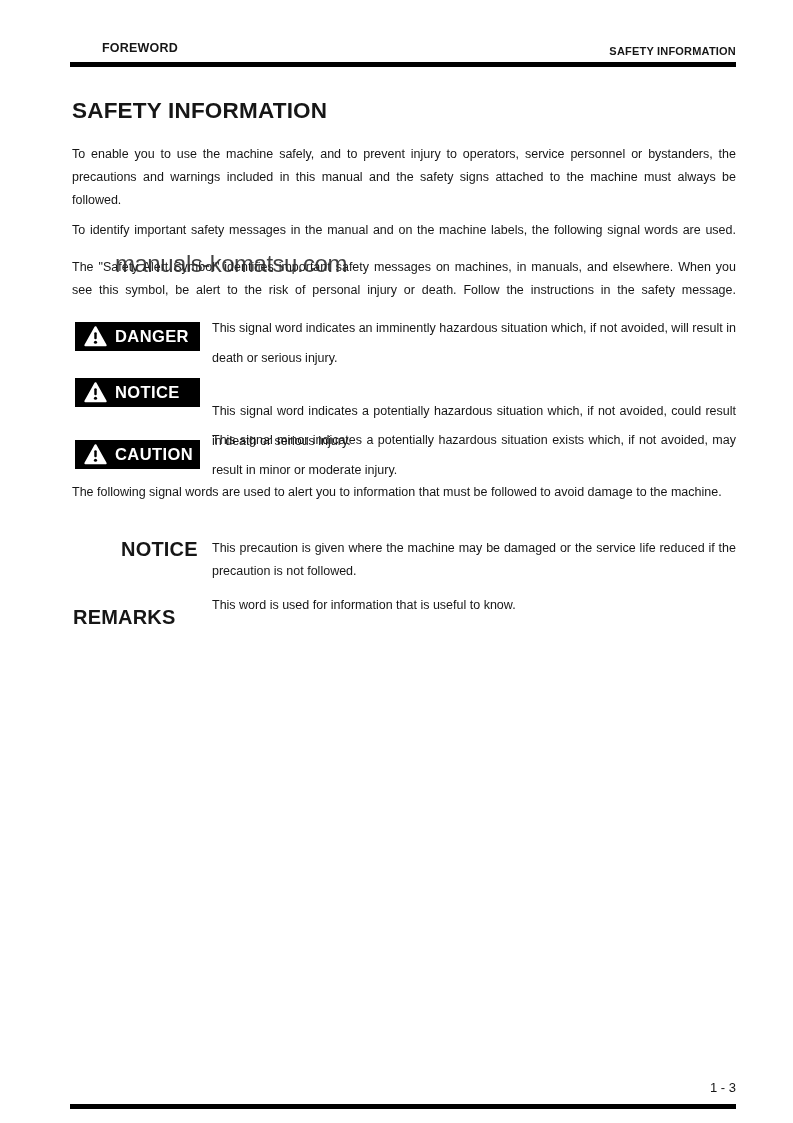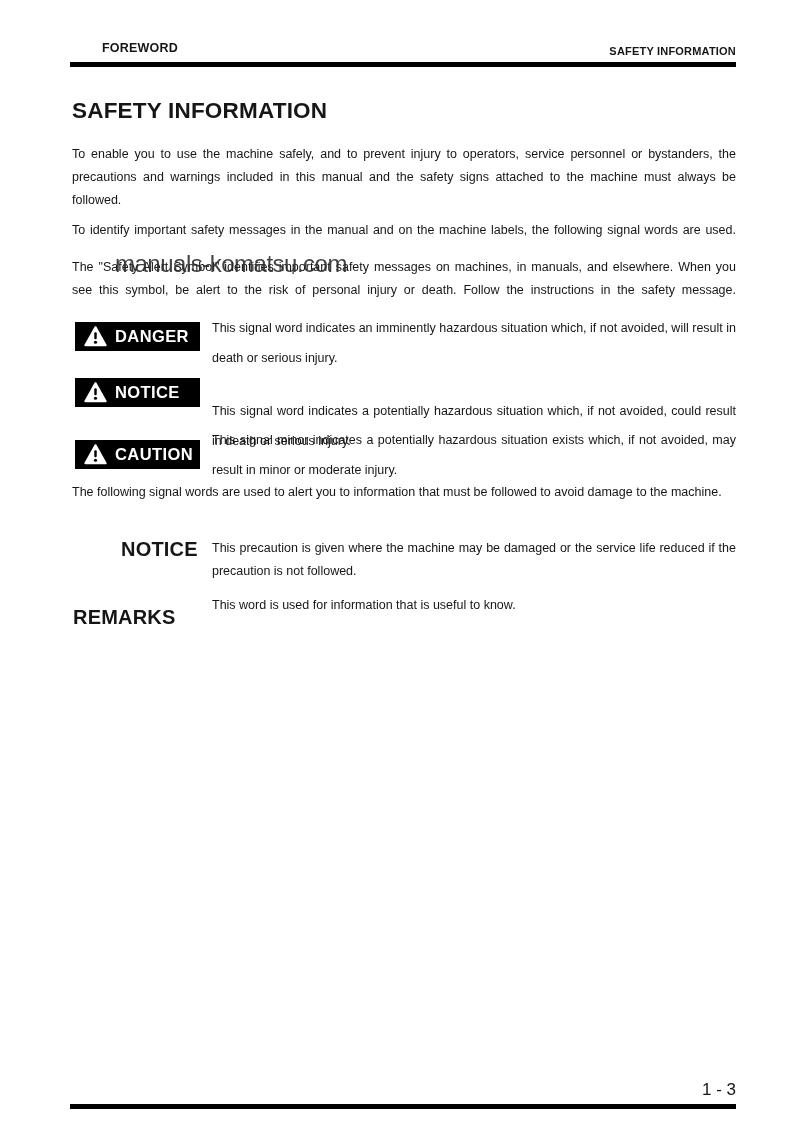--- a/index.html
+++ b/index.html
@@ -60,21 +60,21 @@
 
   
   .note-label{left:73px;font-size:20px;font-weight:bold;letter-spacing:.2px;}
   .lbl-notice{top:538px;margin-left:48px;}
   .lbl-remarks{top:594px;margin-top:12px;}
   .note-text{left:212px;width:524px;font-size:12.5px;line-height:23px;text-align:justify;}
   .txt-notice{top:537px;}
   .txt-remarks{top:594px;}
 
   
-  .page-number{right:57px;top:1080px;font-size:17px;}
+  .page-number{right:57px;top:1080px;font-size:13px;}
   .ftr-rule{left:70px;top:1104px;width:666px;height:5px;background:var(--rule);}
 
   .warn-icon{flex:0 0 auto;display:block;}
 </style>
 </head>
 <body>
 
 <div class="abs hdr-left">FOREWORD</div>
 <div class="abs hdr-right">SAFETY INFORMATION</div>
 <div class="abs hdr-rule"></div>

